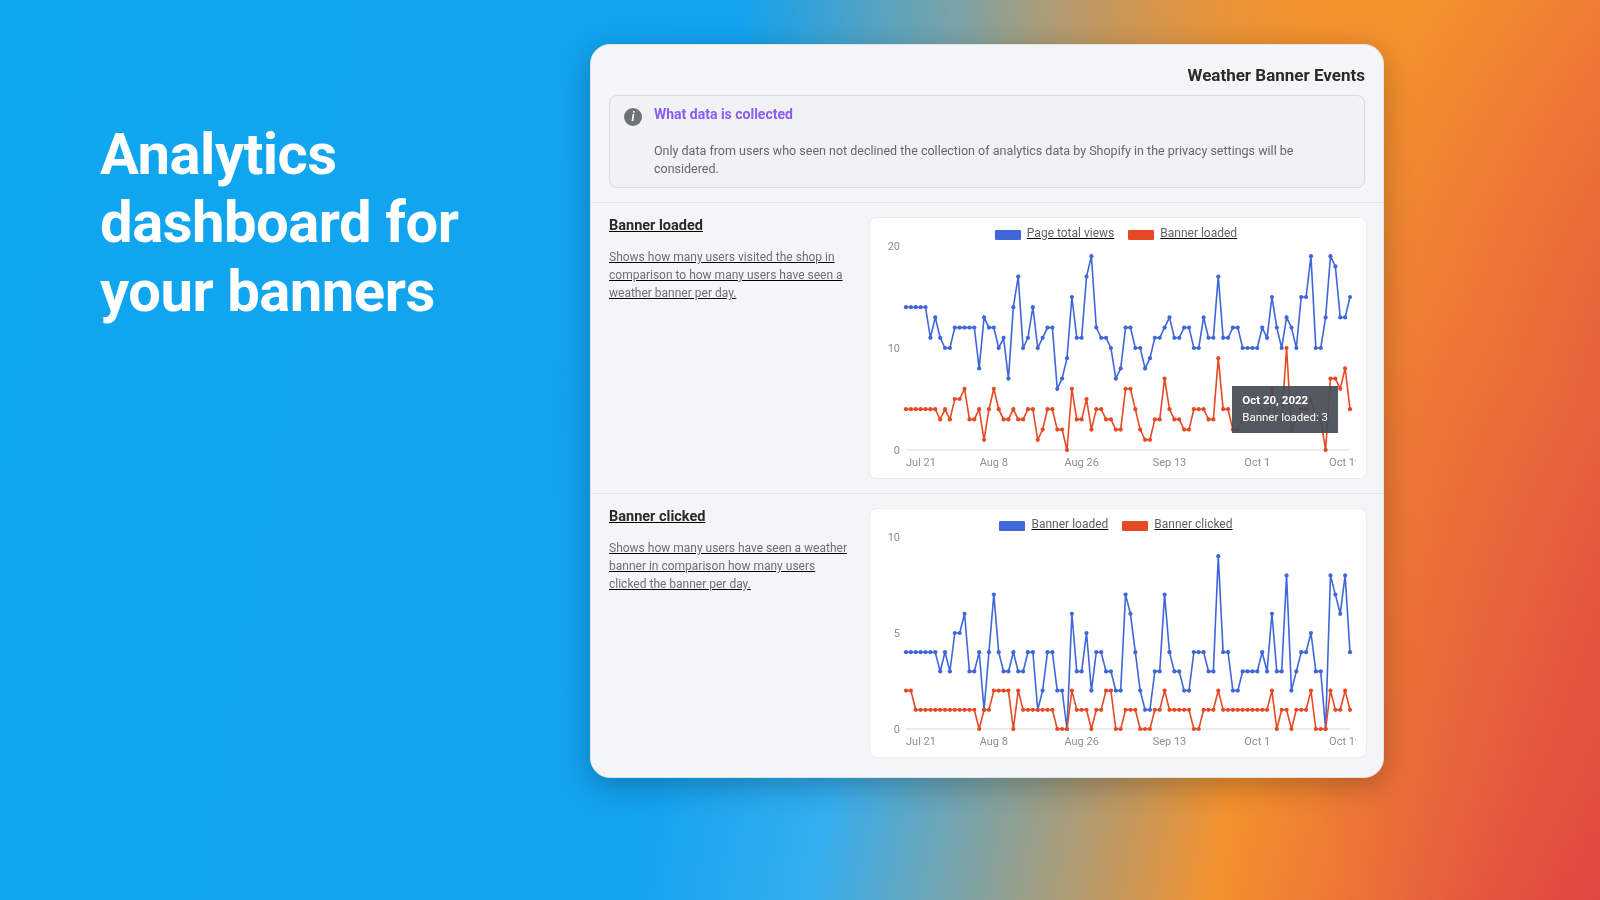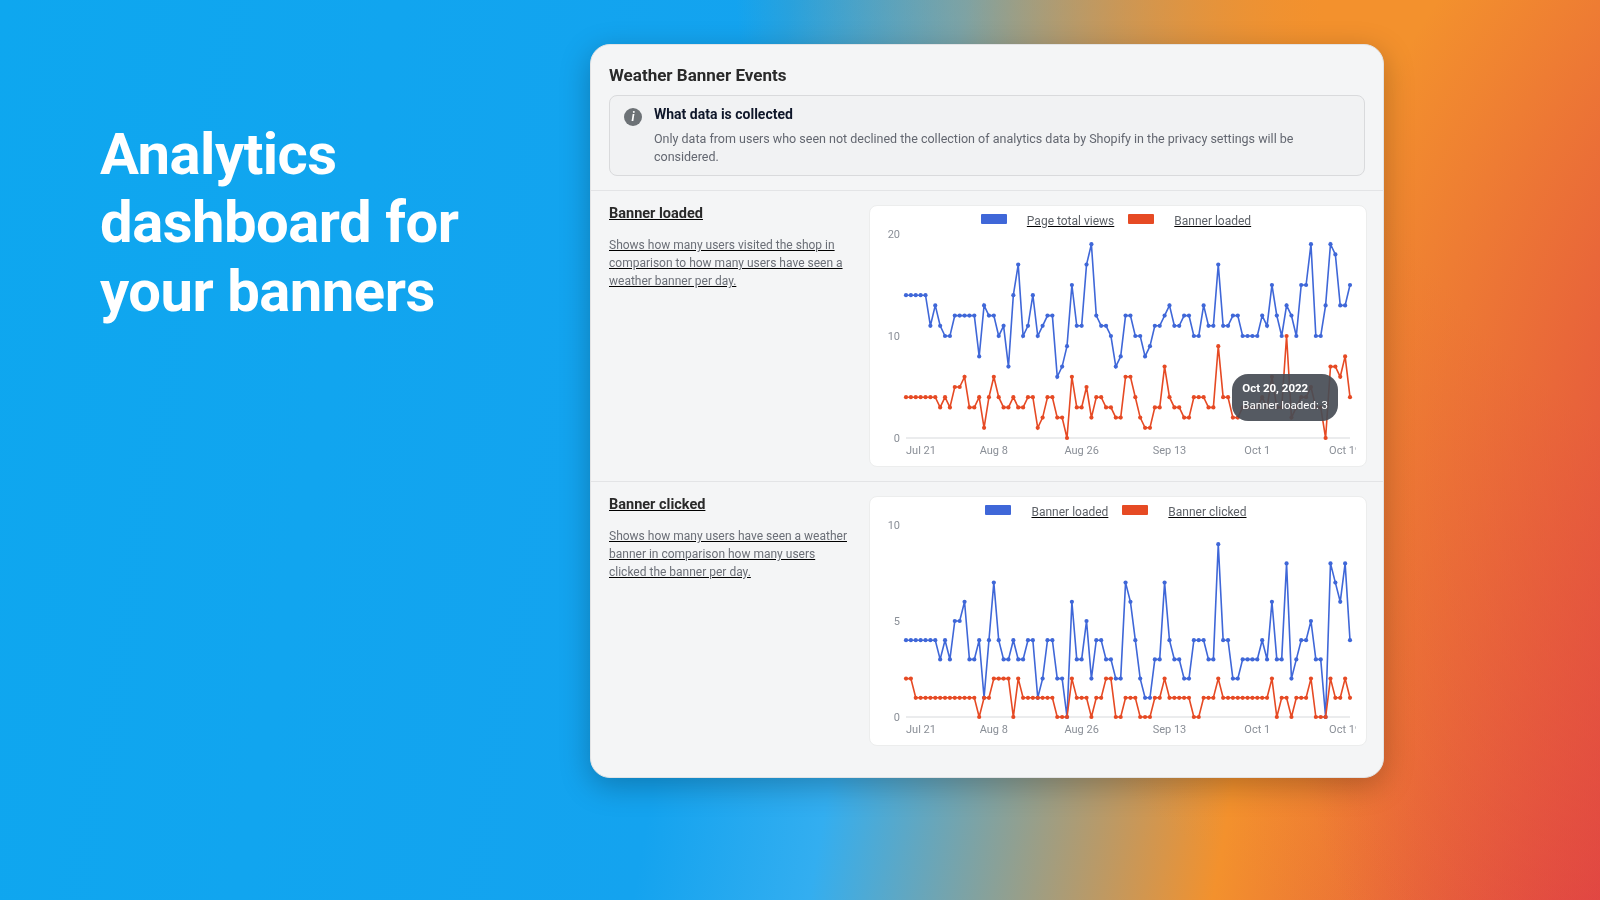--- a/index.html
+++ b/index.html
@@ -31,67 +31,68 @@
     box-shadow: 0 8px 30px rgba(0,0,0,0.25);
     border: 1px solid #e2e3e5;
     padding: 14px 18px 18px 18px;
     display: flex; flex-direction: column;
   }
   .card-title {
     font-size: 17px;
     font-weight: 700;
     color: #2a2a2a;
     margin: 6px 0 10px 0;
+    text-align: right;
   }
   .infobox {
     border: 1px solid #d9dadc;
     border-radius: 8px;
     background: #f1f2f3;
     padding: 10px 14px;
     display: flex; gap: 12px;
     align-items: flex-start;
   }
   .info-icon {
     width: 18px; height: 18px; border-radius: 50%;
     background: #6d7276; color: #fff;
     display: flex; align-items: center; justify-content: center;
     font-style: italic; font-weight: 700; font-size: 12px;
     flex-shrink: 0; margin-top: 2px;
   }
-  .info-title { font-weight: 700; font-size: 14px; color: #0f172a; margin-bottom: 8px; }
+  .info-title { font-weight: 700; font-size: 14px; color: #8b5cf6; margin-bottom: 20px; }
   .info-body { font-size: 12.5px; color: #636770; line-height: 1.4; }
   .hr { height: 1px; background: #e3e4e6; margin: 14px -18px; }
   .section {
     display: flex; gap: 16px; text-decoration: underline;
   }
   .left-col { width: 244px; flex-shrink: 0; }
   .sec-title { font-size: 14.5px; font-weight: 700; color: #2a2a2a; margin-bottom: 14px; }
   .sec-desc { font-size: 12px; color: #6b6f77; line-height: 1.5; }
   .chart-box {
     flex: 1;
     background: #fff;
     border-radius: 8px;
     border: 1px solid #eceded;
     padding: 8px 10px 6px 6px;
     position: relative;
   }
   .legend { display: flex; justify-content: center; gap: 14px; font-size: 12px; color: #5e6268; margin-bottom: 2px; }
-  .legend span { display: inline-flex; align-items: flex-start; gap: 20px; }
+  .legend span { display: inline-flex; align-items: flex-end; gap: 6px; }
   .sw { width: 26px; height: 10px; display: inline-block; border-radius: 1px; }
   .sw.blue { background: #3f67d8; }
   .sw.orange { background: #e64a24; }
   svg { display: block; }
   .tooltip {
     position: absolute;
     background: rgba(70,76,85,0.92);
     color: #fff;
     font-size: 11.5px;
     line-height: 1.5;
     padding: 6px 10px;
-    border-radius: 16px;
+    border-radius: 0;
     pointer-events: none;
   }
 </style>
 </head>
 <body>
 
 <div class="stage">
   <div class="headline">Analytics dashboard for your banners</div>
 
   <div class="card">

